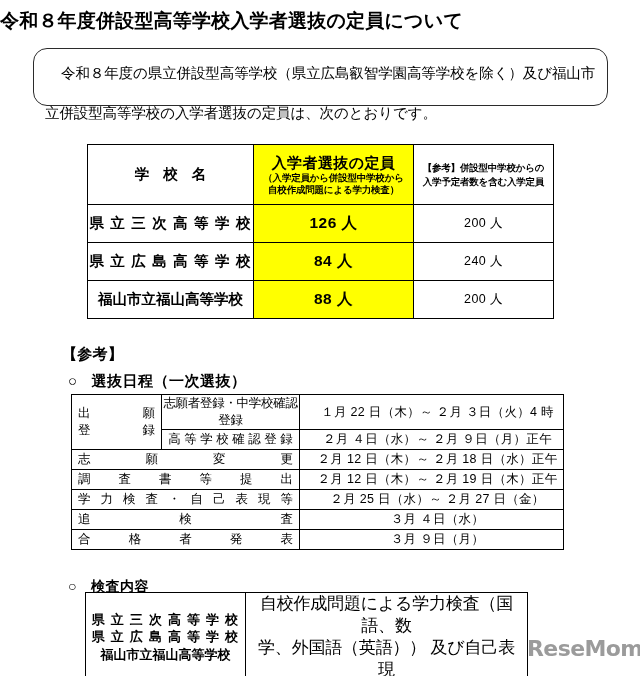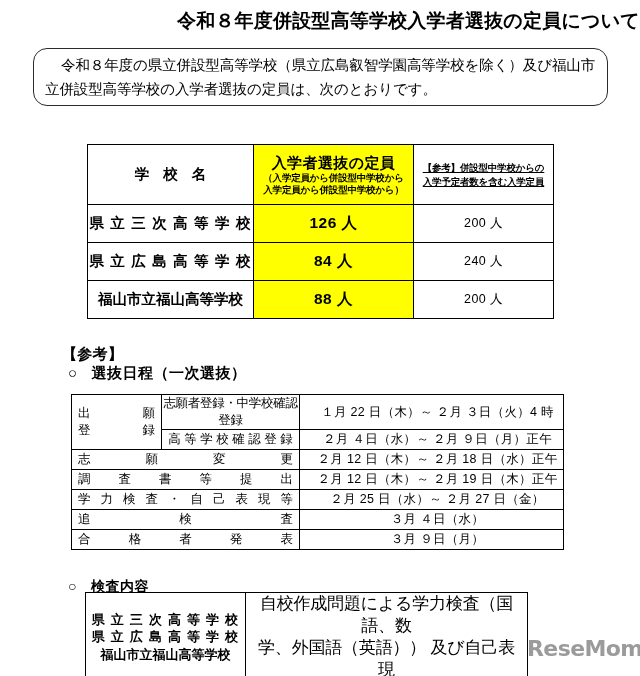--- a/index.html
+++ b/index.html
@@ -15,21 +15,21 @@
     color: #000000;
     overflow: hidden;
   }
 
   
   #doc-title {
     position: absolute;
     top: 8px;
     left: 0;
     width: 640px;
-    text-align: right;
+    text-align: left;
     font-size: 19px;
     font-weight: bold;
     letter-spacing: 0.2px;
     line-height: 26px;
     white-space: nowrap;
   }
 
   
   #intro-box {
     position: absolute;
@@ -40,21 +40,21 @@
     border: 1.4px solid #2b2b2b;
     border-radius: 14px;
     box-sizing: border-box;
   }
   #intro-text {
     position: absolute;
     top: 53px;
     left: 45px;
     width: 556px;
     font-size: 14.5px;
-    line-height: 24px;
+    line-height: 40px;
     text-indent: 16px;
     letter-spacing: -0.1px;
   }
 
   
   table.grid {
     position: absolute;
     border-collapse: collapse;
     table-layout: fixed;
   }
@@ -70,21 +70,21 @@
   #capacity-table {
     top: 144px;
     left: 87px;
     width: 466px;
   }
   #capacity-table td { height: 38px; }
   #capacity-table tr.hdr td { height: 60px; }
 
   .col-school  { width: 166px; }
   .col-quota   { width: 160px; }
-  .col-ref     { width: 140px; text-decoration: underline; }
+  .col-ref     { width: 140px; }
 
   .school-name {
     font-size: 14.5px;
     font-weight: bold;
     letter-spacing: 1.2px;
   }
   .school-name.narrow { letter-spacing: 0px; }
   .hdr-school {
     font-size: 14.5px;
     font-weight: bold;
@@ -128,21 +128,21 @@
   #ref-heading {
     position: absolute;
     top: 345px;
     left: 62px;
     font-size: 15px;
     font-weight: bold;
     letter-spacing: 0.3px;
   }
   #schedule-heading {
     position: absolute;
-    top: 364px;
+    top: 372px;
     left: 68px;
     font-size: 15px;
     font-weight: bold;
     letter-spacing: 0.5px;
   }
   #schedule-heading .circle-mark { margin-right: 14px; font-weight: normal; }
 
   #content-heading {
     position: absolute;
     top: 578px;
@@ -243,21 +243,21 @@
 <div id="intro-box"></div>
 <div id="intro-text">令和８年度の県立併設型高等学校（県立広島叡智学園高等学校を除く）及び福山市立併設型高等学校の入学者選抜の定員は、次のとおりです。</div>
 
 <table class="grid" id="capacity-table">
   <tbody>
       <tr class="hdr">
     <td class="col-school hdr-school">学 校 名</td>
     <td class="col-quota yellow">
       <div class="quota-head-main">入学者選抜の定員</div>
       <div class="quota-head-sub">（入学定員から併設型中学校から</div>
-      <div class="quota-head-sub">入学定員から併設型中学校から）</div>
+      <div class="quota-head-sub">自校作成問題による学力検査）</div>
     </td>
     <td class="col-ref">
       <div class="ref-head">【参考】併設型中学校からの</div>
       <div class="ref-head">入学予定者数を含む入学定員</div>
     </td>
   </tr>
   <tr>
     <td class="school-name">県 立 三 次 高 等 学 校</td>
     <td class="yellow quota-val">126 人</td>
     <td class="ref-val">200 人</td>

